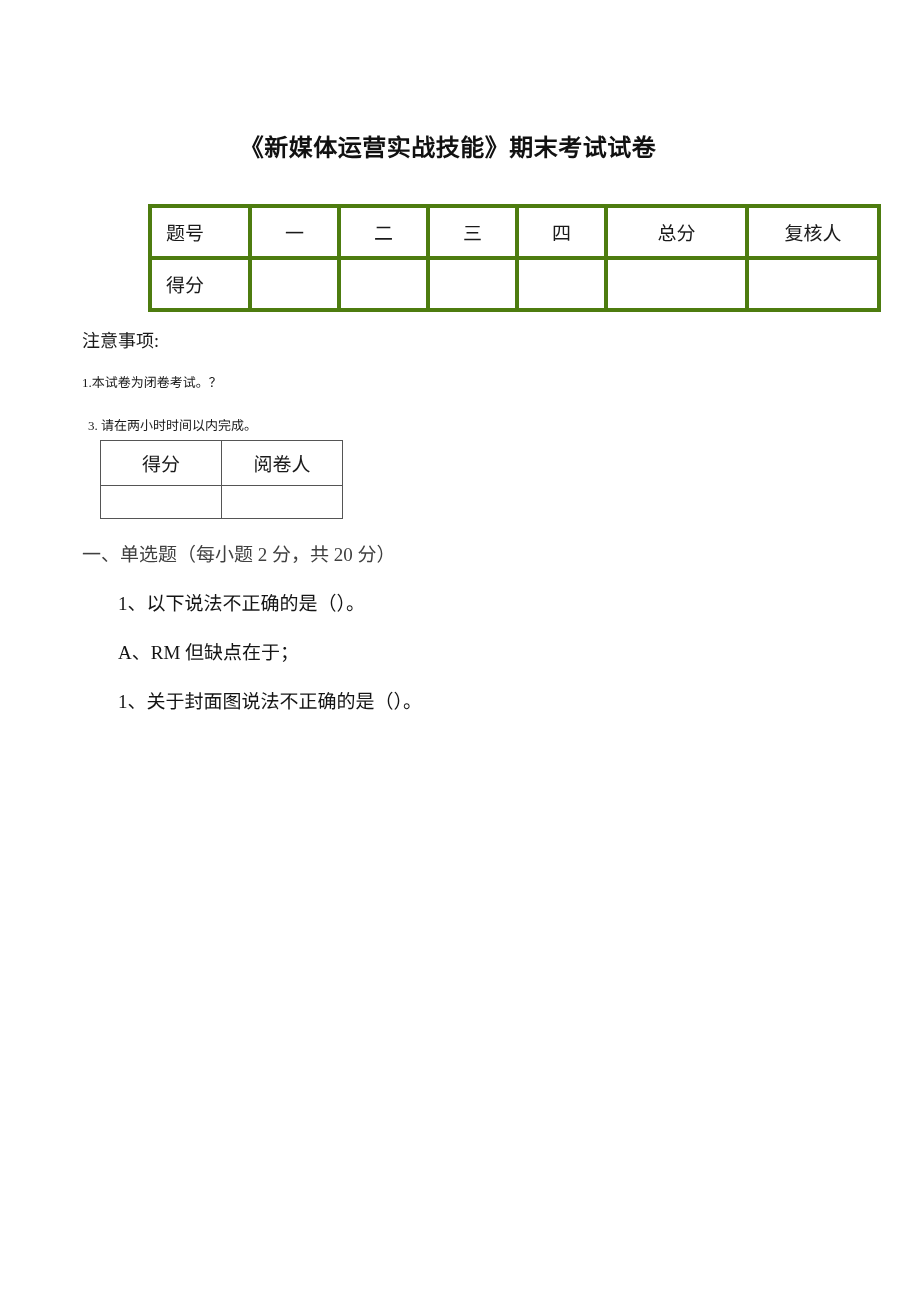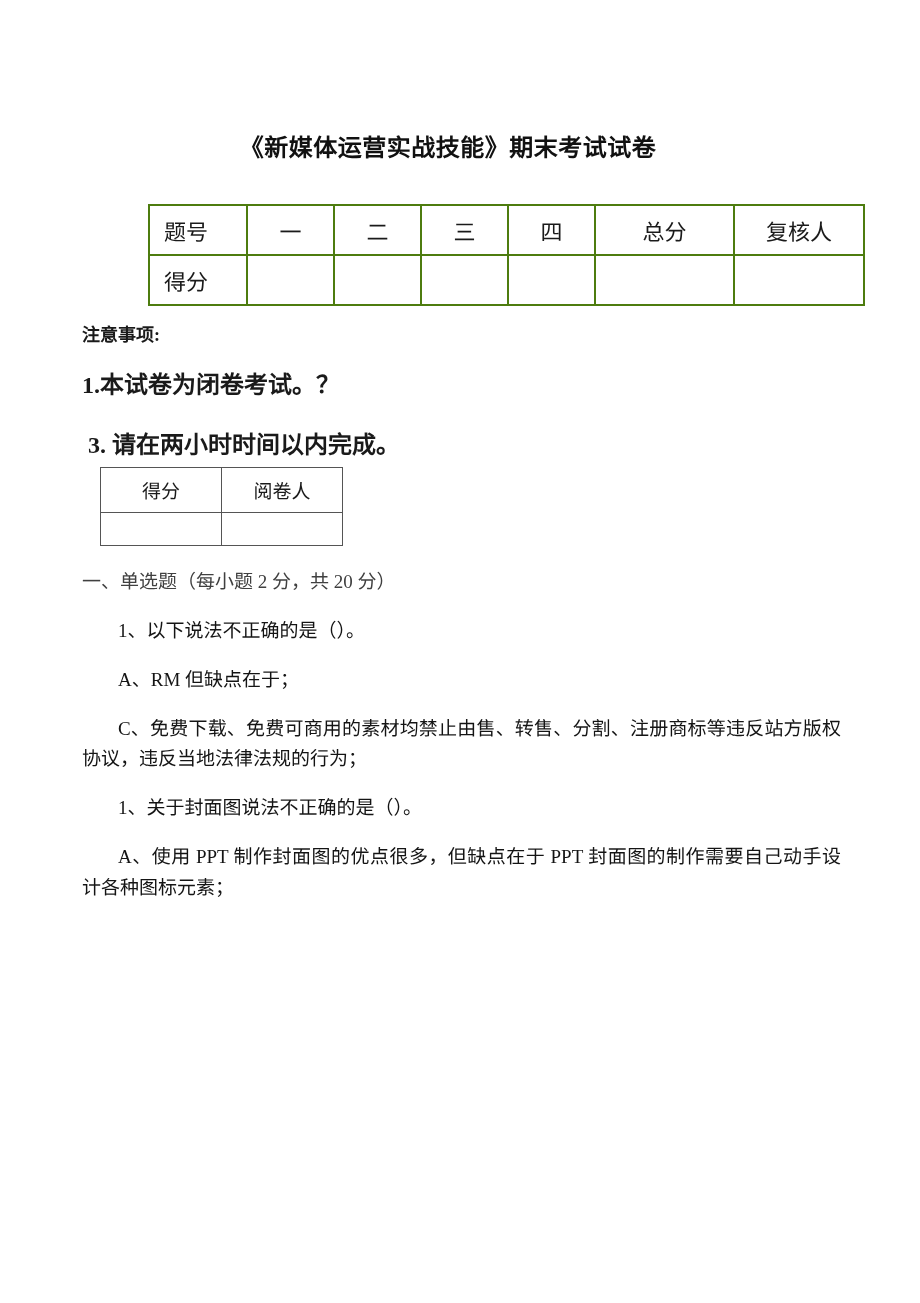--- a/index.html
+++ b/index.html
@@ -41,51 +41,50 @@
     margin-top: 38px;
     padding-left: 148px;
   }
   table.score-table {
     border-collapse: collapse;
     table-layout: fixed;
     width: 609px;
     background: #ffffff;
   }
   table.score-table td {
-    border: 2px solid #4d7c0f;
+    border: 4px solid #4d7c0f;
     height: 48px;
-    font-size: 22px;
+    font-size: 19px;
     color: #1a1a1a;
     padding: 0 6px;
     text-align: center;
     vertical-align: middle;
     font-family: "Liberation Serif", "DejaVu Serif", serif;
   }
   table.score-table td.rowhead {
     text-align: left;
     padding-left: 14px;
   }
   .col-label { width: 76px; }
   .col-num   { width: 73px; }
   .col-total { width: 125px; }
   .col-check { width: 116px; }
 
   
   .notes {
     margin-top: 16px;
     padding-left: 82px;
-    font-weight: bold;
   }
   .notes-heading {
     font-size: 18px;
     line-height: 1.5;
     margin: 0 0 18px 0;
   }
   .note-line {
-    font-size: 24px;
+    font-size: 13px;
     line-height: 1.5;
     margin: 0 8px 24px 0;
   }
   .note-line.last {
     margin-bottom: 4px;
     padding-left: 6px;
   }
 
   
   .grader-table-wrap {
@@ -190,22 +189,20 @@
 
   <p class="section-heading">一、单选题（每小题 2 分，共 20 分）</p>
 
   <div class="qa-block">
 
     <p class="q-line">1、以下说法不正确的是（）。</p>
 
     <p class="q-line tight">A、RM 但缺点在于；</p>
 
 
-    <p class="q-line tight">C、免费下载、免费可商用的素材均禁止由售、转售、分割、注册商标等违反站方版权协议，违反当地法律法规的行为；</p>
 
 
     <p class="q-line tight">1、关于封面图说法不正确的是（）。</p>
 
-    <p class="q-line tight">A、使用 PPT 制作封面图的优点很多，但缺点在于 PPT 封面图的制作需要自己动手设计各种图标元素；</p>
 
   </div>
 
 </div>
 
 </body></html>

